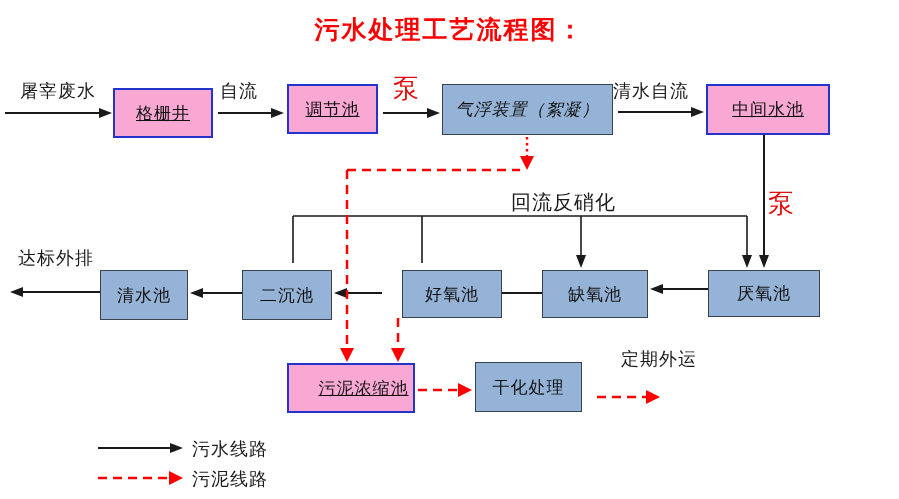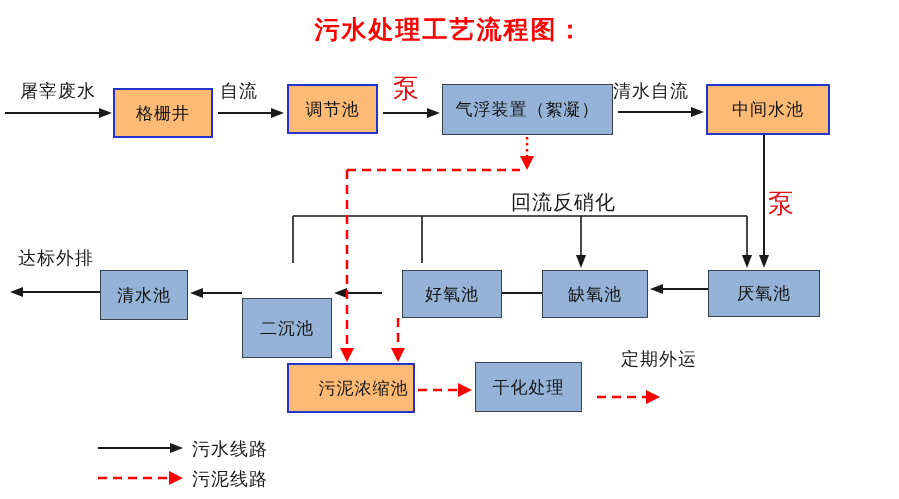--- a/index.html
+++ b/index.html
@@ -5,21 +5,21 @@
   html,body{margin:0;padding:0;background:#ffffff;}
   #stage{
     position:relative;width:899px;height:499px;background:#ffffff;overflow:hidden;
     font-family:"Liberation Serif","DejaVu Serif",serif;color:#1a1a1a;
   }
   #lines{position:absolute;left:0;top:0;width:899px;height:499px;}
   .box{
     position:absolute;display:flex;align-items:center;justify-content:center;
     font-size:17px;color:#111111;letter-spacing:1px;box-sizing:border-box;white-space:nowrap;
   }
-  .box.cyan{background:#fdba74;border:2px solid #2333cb;}
+  .box.cyan{background:#f9a8d4;border:2px solid #2333cb;text-decoration:underline;}
   .box.light{background:#95B3D7;border:1px solid #39434e;}
   .lbl{position:absolute;font-size:18px;color:#1a1a1a;letter-spacing:1px;white-space:nowrap;}
   .title{
     position:absolute;left:0;top:13px;width:899px;text-align:center;
     font-size:25px;color:#FF0000;font-weight:bold;letter-spacing:2px;
   }
   .pump{position:absolute;font-size:26px;color:#e01010;white-space:nowrap;}
   .small{font-size:20px;}
 </style>
 </head>
@@ -108,27 +108,27 @@
     <g stroke="#FF0000" fill="#FF0000">
       <line x1="98" y1="478" x2="168" y2="478" stroke-width="2.5" stroke-dasharray="9 6"></line>
       <polygon points="183,478 169,471 169,485" stroke="none"></polygon>
     </g>
   </svg>
 
   <div class="title">污水处理工艺流程图：</div>
 
   <div class="box cyan" style="left:113px;top:88px;width:100px;height:50px;">格栅井</div>
   <div class="box cyan" style="left:287px;top:84px;width:91px;height:50px;">调节池</div>
-  <div class="box light" style="left:442px;top:84px;width:171px;height:51px;">气浮装置（絮凝）</div>
+  <div class="box light" style="left:442px;top:84px;width:171px;height:51px;font-style:italic;">气浮装置（絮凝）</div>
   <div class="box cyan" style="left:706px;top:84px;width:124px;height:51px;">中间水池</div>
 
   <div class="box light" style="left:708px;top:270px;width:112px;height:47px;">厌氧池</div>
   <div class="box light" style="left:542px;top:270px;width:106px;height:48px;">缺氧池</div>
   <div class="box light" style="left:402px;top:270px;width:100px;height:48px;">好氧池</div>
-  <div class="box light" style="left:242px;top:270px;width:90px;height:60px;margin-top:28px;">二沉池</div>
+  <div class="box light" style="left:242px;top:270px;width:90px;height:50px;">二沉池</div>
   <div class="box light" style="left:100px;top:270px;width:88px;height:50px;">清水池</div>
 
   <div class="box cyan" style="left:287px;top:363px;width:128px;height:50px;padding-left:25px;">污泥浓缩池</div>
   <div class="box light" style="left:475px;top:362px;width:107px;height:50px;">干化处理</div>
 
   <div class="lbl" style="left:20px;top:79px;">屠宰废水</div>
   <div class="lbl" style="left:220px;top:79px;">自流</div>
   <div class="pump" style="left:393px;top:71px;">泵</div>
   <div class="lbl" style="left:613px;top:79px;">清水自流</div>
   <div class="pump" style="left:768px;top:186px;">泵</div>

